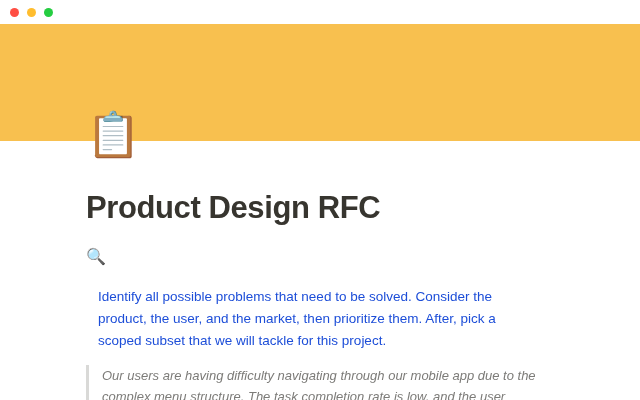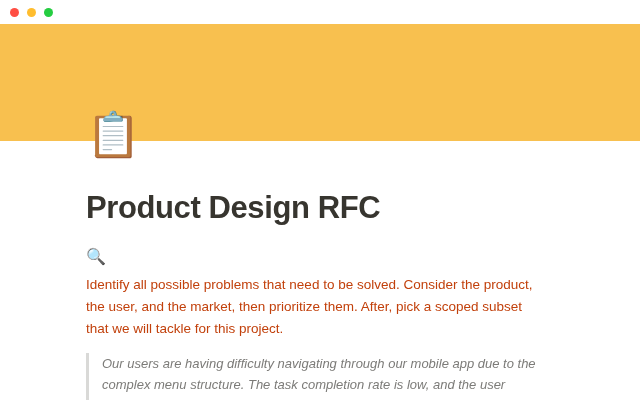--- a/index.html
+++ b/index.html
@@ -110,25 +110,25 @@
     display: flex;
     align-items: baseline;
     gap: 5px;
   }
   .heading-emoji {
     font-size: 16px;
     line-height: 1;
   }
 
   .body-text {
-    margin: 0;
+    margin: 12px;
     padding-top: 9px;
     font-size: 13.5px;
     line-height: 1.62;
-    color: #c2410c;
+    color: #1d4ed8;
     max-width: 460px;
   }
 
   .quote-block {
     margin: 0;
     margin-top: 13px;
     padding-left: 13px;
     border-left: 3px solid #d9d9d7;
     max-width: 452px;
   }

